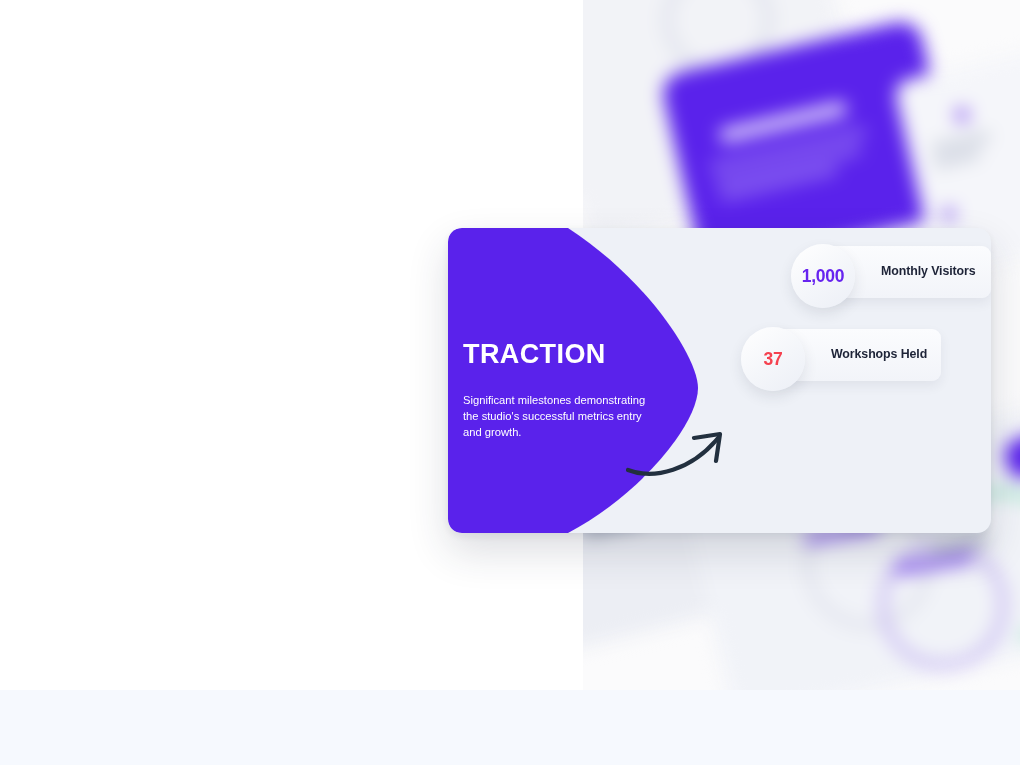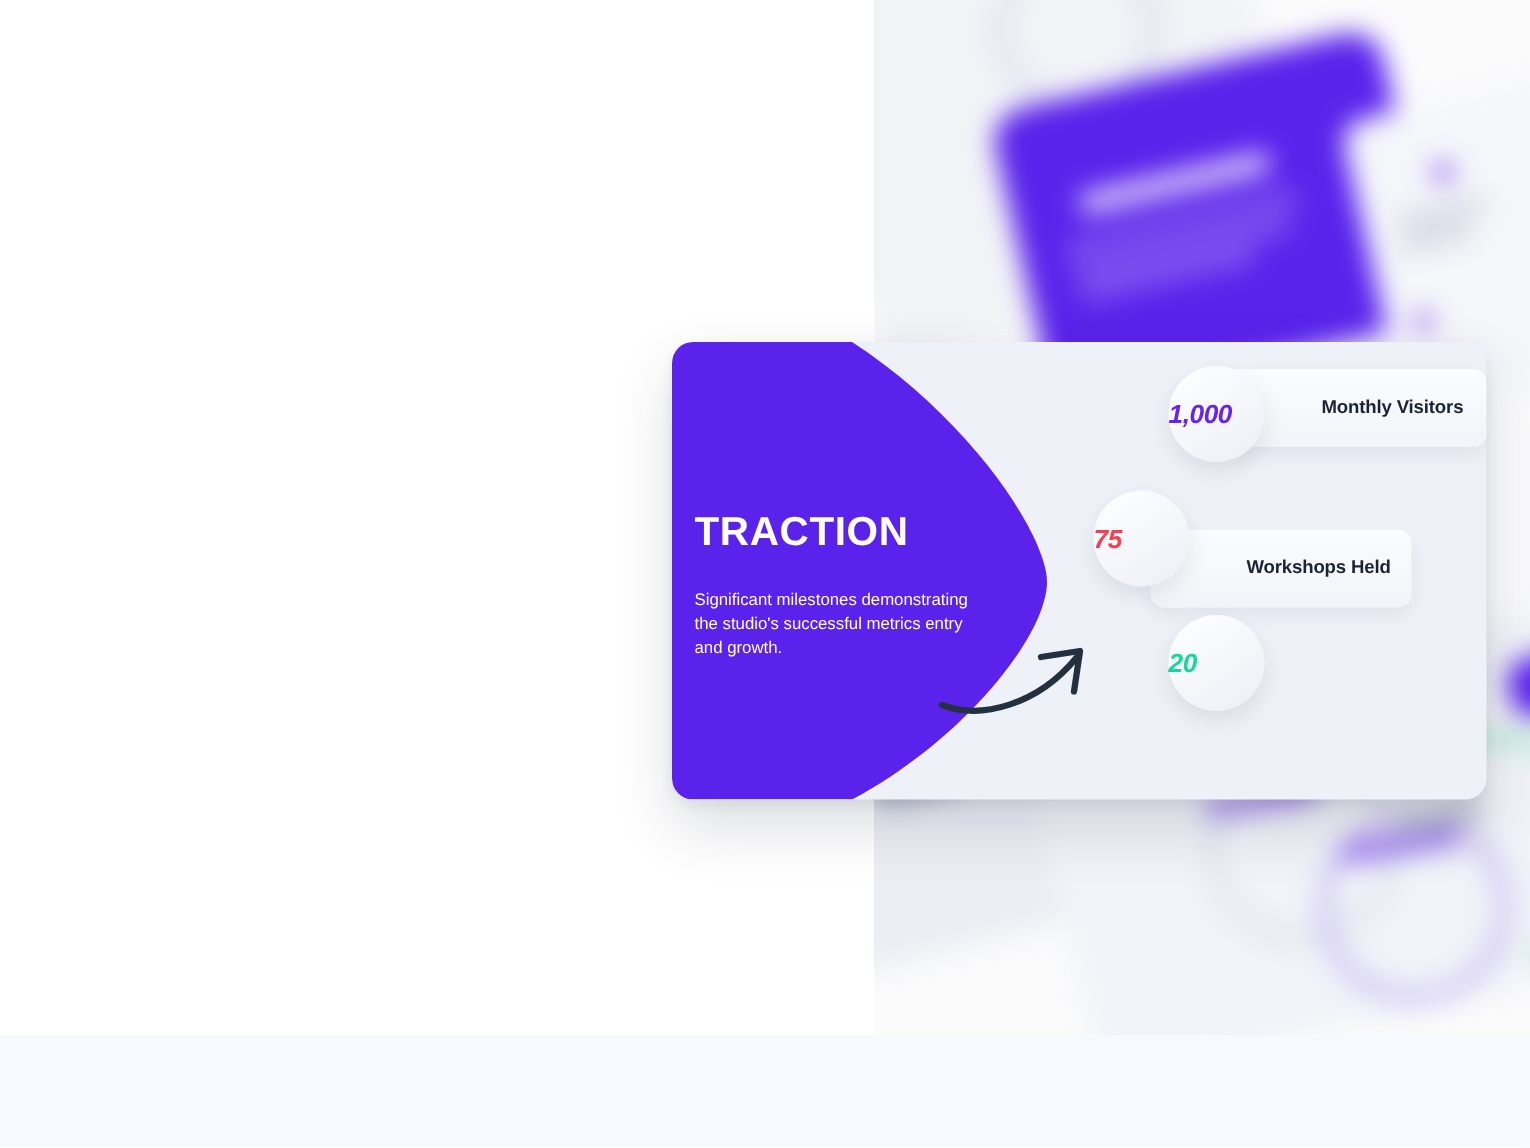--- a/index.html
+++ b/index.html
@@ -243,42 +243,42 @@
   .metric .bar span {
     padding-left: 64px;
     font-size: 12.4px;
     font-weight: 700;
     color: #1d2337;
     line-height: 1.25;
     letter-spacing: -0.1px;
   }
   .metric .circle {
     position: absolute;
-    left: 4px;
+    left: 16px;
     top: 0;
     width: 64px;
     height: 64px;
     border-radius: 50%;
     background: linear-gradient(145deg, #ffffff 0%, #f4f6fa 55%, #eceff6 100%);
     box-shadow: 0 6px 14px rgba(40,45,70,0.10);
     display: flex;
     align-items: center;
+    justify-content: center;
     z-index: 2;
-    font-style: italic;
   }
   .metric .circle span {
     font-size: 17.5px;
     font-weight: 800;
     letter-spacing: -0.3px;
   }
 
   .m1 { left: 64px;  top: 16px;  width: 216px; }
   .m1 .bar { width: 174px; }
   .m2 { left: 14px;  top: 99px;  width: 216px; }
-  .m2 .bar { width: 174px; margin-top: 24px; }
+  .m2 .bar { width: 174px; }
   .m3 { left: 64px;  top: 182px; width: 216px; }
   .m3 .bar { width: 174px; }
 </style>
 </head>
 <body>
 
 <div class="page">
 
   <div class="backdrop">
     <div class="backdrop-inner">
@@ -374,28 +374,25 @@
         <div class="circle">
           <span style="color:#6724ef">1,000</span>
         </div>
       </div>
 
       <div class="metric m2">
         <div class="bar">
           <span>Workshops Held</span>
         </div>
         <div class="circle">
-          <span style="color:#f5414f">75</span>
+          <span style="color:#f5414f">37</span>
         </div>
       </div>
 
       <div class="metric m3">
-        <div class="circle">
-          <span style="color:#16d897">20</span>
-        </div>
       </div>
 
     </div>
   </div>
 
   <div class="bottom-band"></div>
 
 </div>
 
 </body></html>

